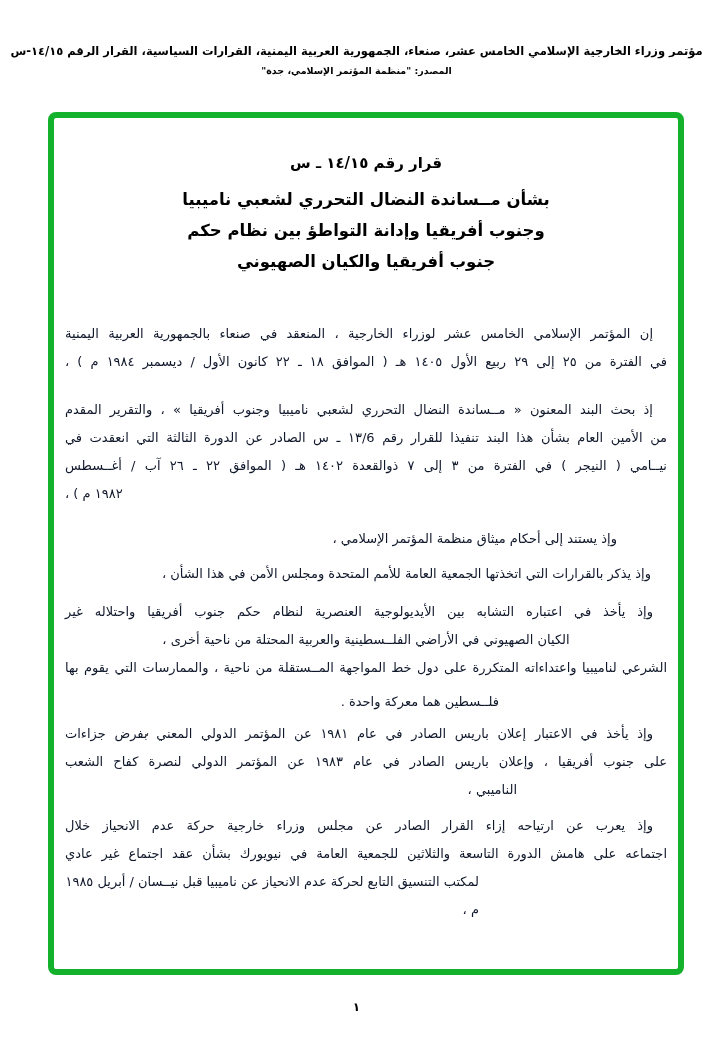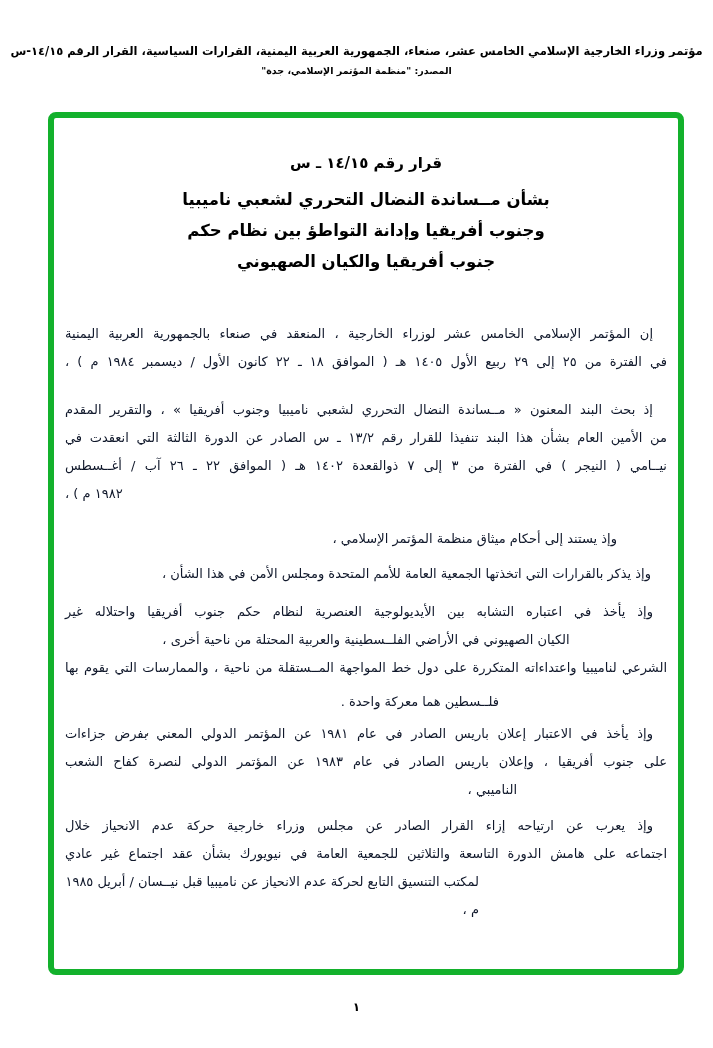--- a/index.html
+++ b/index.html
@@ -66,21 +66,21 @@
 
     <div class="body">
 
       <div class="para mb20">
         <div class="l j first">إن المؤتمر الإسلامي الخامس عشر لوزراء الخارجية ، المنعقد في صنعاء بالجمهورية العربية اليمنية</div>
         <div class="l j">في الفترة من ٢٥ إلى ٢٩ ربيع الأول ١٤٠٥ هـ ( الموافق ١٨ ـ ٢٢ كانون الأول / ديسمبر ١٩٨٤ م ) ،</div>
       </div>
 
       <div class="para mb17">
         <div class="l j first">إذ بحث البند المعنون « مــساندة النضال التحرري لشعبي ناميبيا وجنوب أفريقيا » ، والتقرير المقدم</div>
-        <div class="l j">من الأمين العام بشأن هذا البند تنفيذا للقرار رقم ١٣/٢ ـ س الصادر عن الدورة الثالثة التي انعقدت في</div>
+        <div class="l j">من الأمين العام بشأن هذا البند تنفيذا للقرار رقم ١٣/6 ـ س الصادر عن الدورة الثالثة التي انعقدت في</div>
         <div class="l j">نيــامي ( النيجر ) في الفترة من ٣ إلى ٧ ذوالقعدة ١٤٠٢ هـ ( الموافق ٢٢ ـ ٢٦ آب / أغــسطس</div>
         <div class="l end-left">١٩٨٢ م ) ،</div>
       </div>
 
       <div class="para mb7">
         <div class="l pr50">وإذ يستند إلى أحكام ميثاق منظمة المؤتمر الإسلامي ،</div>
       </div>
 
       <div class="para mb10">
         <div class="l pr16">وإذ يذكر بالقرارات التي اتخذتها الجمعية العامة للأمم المتحدة ومجلس الأمن في هذا الشأن ،</div>

